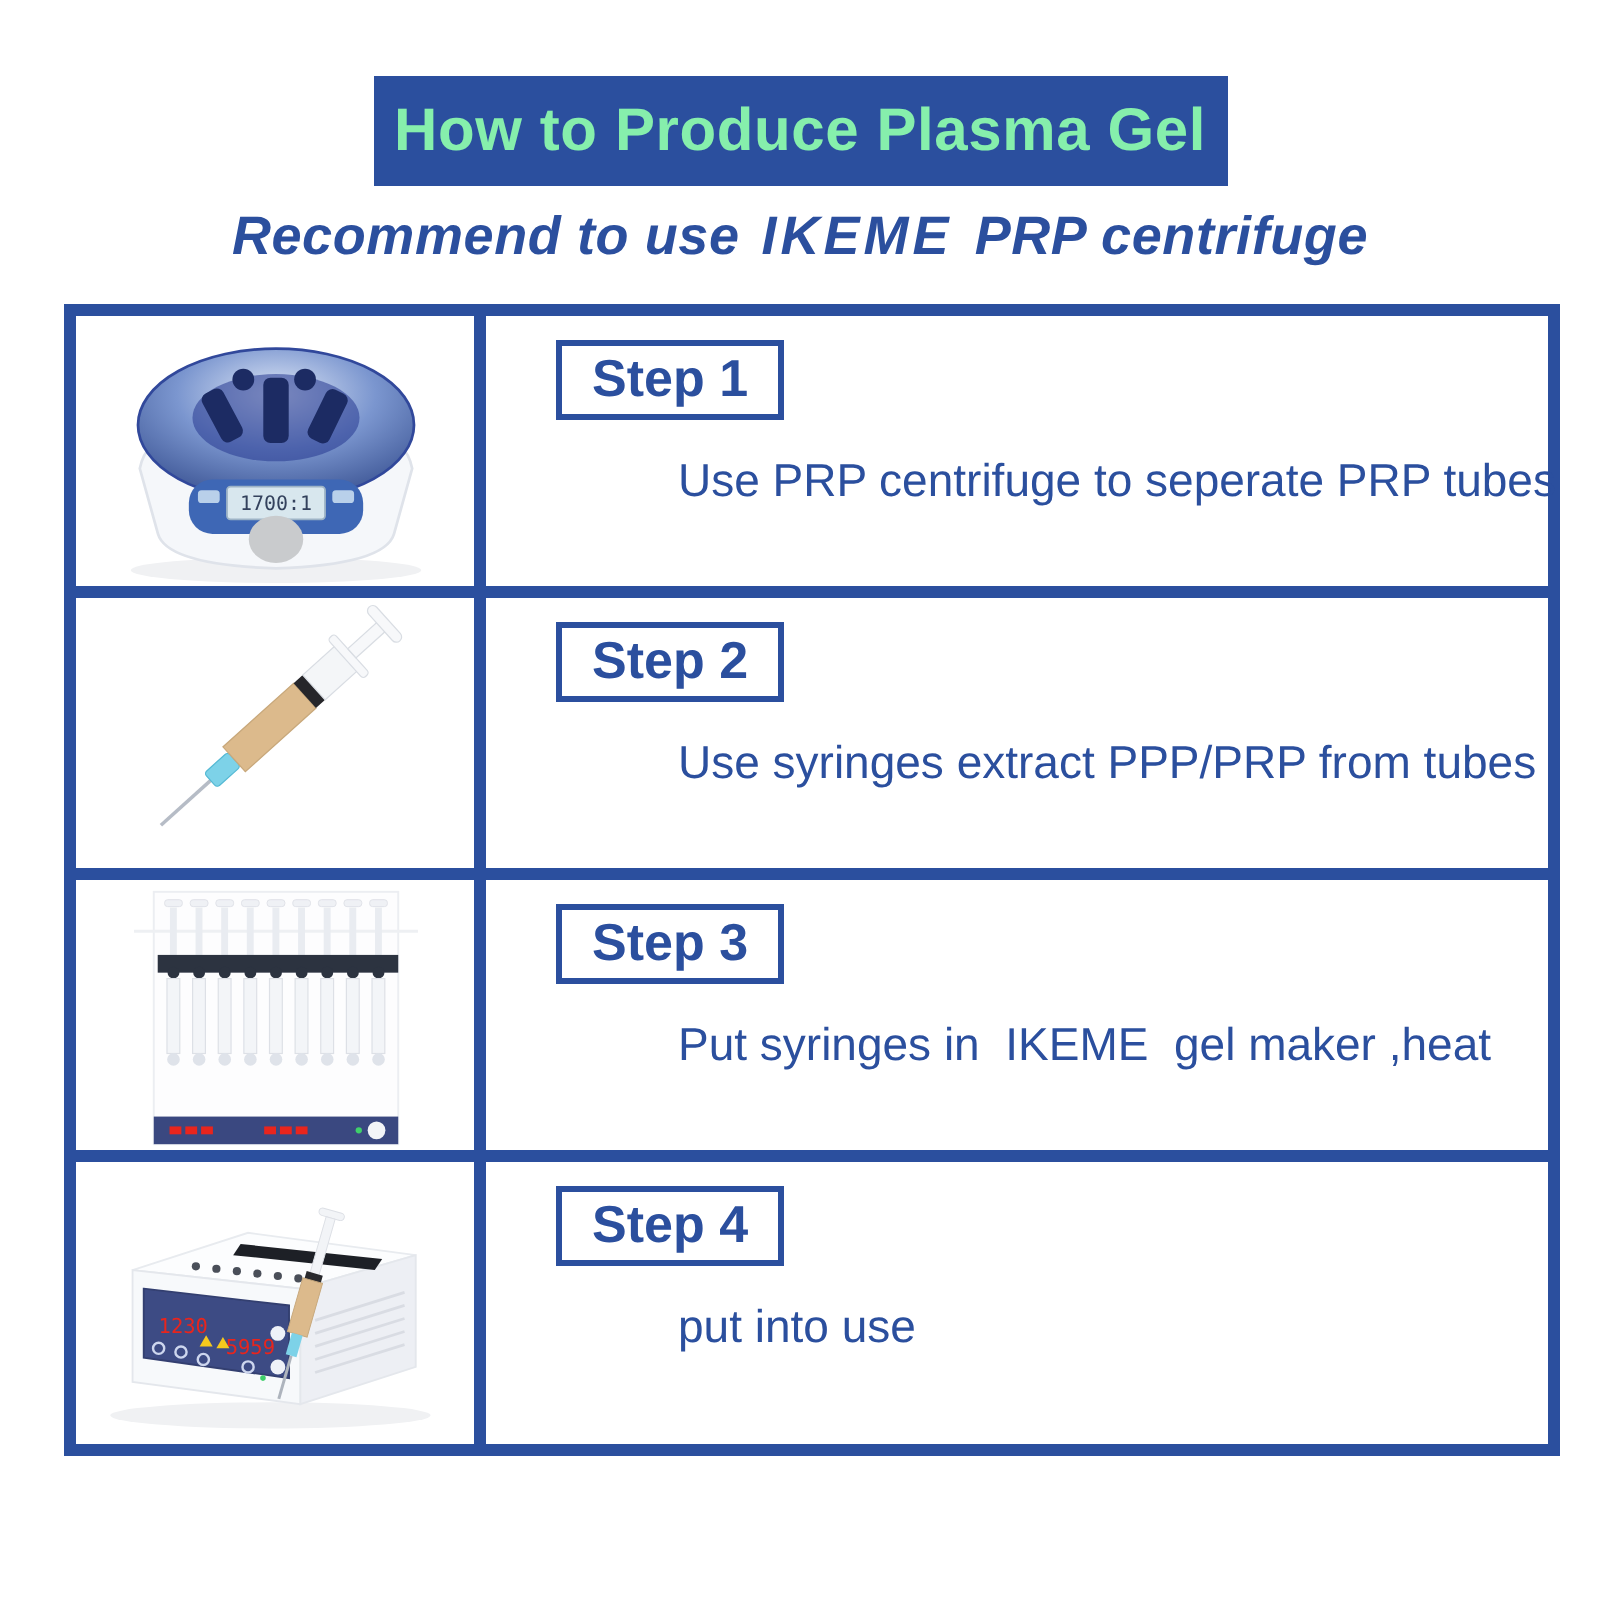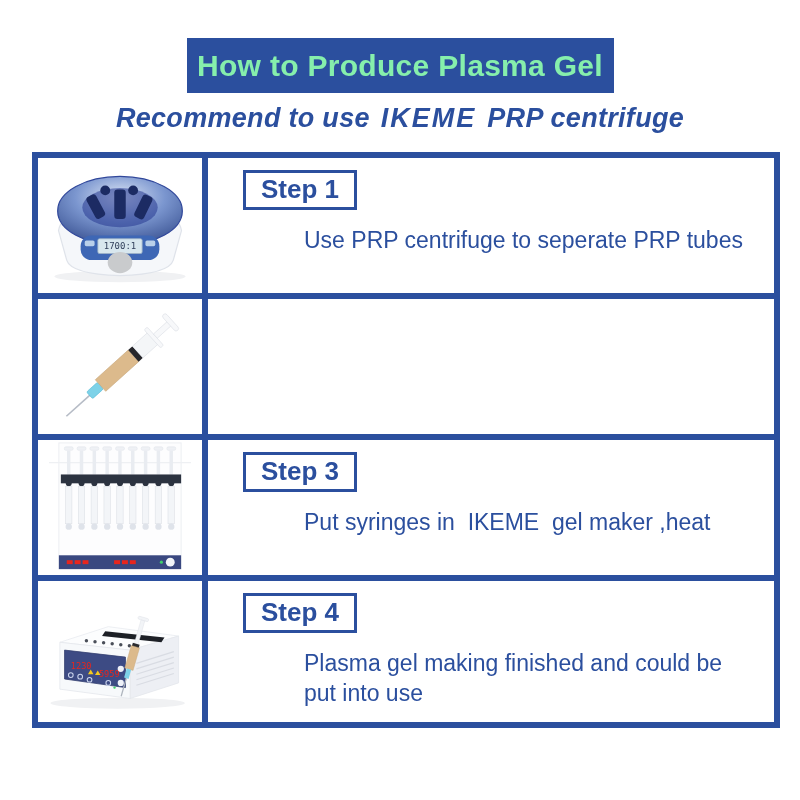--- a/index.html
+++ b/index.html
@@ -35,23 +35,23 @@
     border: 6px solid #2b4f9e;
     background: #ffffff;
   }
   .step-row {
     display: flex;
     height: 141px;
     border-bottom: 6px solid #2b4f9e;
   }
   .step-row:last-child { border-bottom: none; }
   .image-cell {
-    width: 170px; flex: none;
+    width: 205px; flex: none;
     border-right: 6px solid #2b4f9e;
-    display: flex; align-items: flex-end; justify-content: center;
+    display: flex; align-items: flex-start; justify-content: center;
     overflow: hidden;
     background: #ffffff;
   }
   .text-cell {
     flex: 1;
     padding: 12px 6px 0 35px;
   }
   .step-badge {
     display: inline-block;
     border: 3px solid #2b4f9e;
@@ -127,20 +127,26 @@
             <rect x="-50" y="-5.5" width="18" height="11" rx="2" fill="#7dd2e8" stroke="#54b9d4" stroke-width="0.7"></rect>
             <rect x="-32" y="-9.5" width="54" height="19" fill="#dcba8c" stroke="#c8a87b" stroke-width="0.7"></rect>
             <rect x="22" y="-9.5" width="7" height="19" fill="#26262a"></rect>
             <rect x="29" y="-9.5" width="26" height="19" fill="#f4f6f8" stroke="#d9dde3" stroke-width="0.7"></rect>
             <rect x="53" y="-15" width="5" height="30" rx="2" fill="#f7f8fa" stroke="#d9dde3" stroke-width="0.7"></rect>
             <rect x="58" y="-3.5" width="24" height="7" fill="#f7f8fa" stroke="#d9dde3" stroke-width="0.7"></rect>
             <rect x="80" y="-13" width="6" height="26" rx="3" fill="#f7f8fa" stroke="#d9dde3" stroke-width="0.7"></rect>
           </g>
         </svg>
       </div>
+      <div class="text-cell">
+        <div class="step-badge">Step 2</div>
+        <div class="step-desc">
+          <div class="line">Use syringes extract PPP/PRP from tubes</div>
+        </div>
+      </div>
     </div>
 
     <div class="step-row">
       <div class="image-cell">
         <svg width="160" height="138" viewBox="0 0 160 140">
           <rect x="18" y="6" width="124" height="128" fill="#fdfdfe" stroke="#eceef2"></rect>
           <line x1="8" y1="26" x2="152" y2="26" stroke="#eef0f3" stroke-width="1.5"></line>
           <g>
             <g fill="#e9ecf1">
               <rect x="26.2" y="14" width="3.5" height="24"></rect>
@@ -265,20 +271,19 @@
             <rect x="115.5" y="59" width="9" height="5" fill="#2a2a2e"></rect>
             <rect x="114.5" y="63" width="11" height="30" fill="#dcba8c" stroke="#c7a87c" stroke-width="0.5"></rect>
             <rect x="117" y="93" width="6" height="12" fill="#7dd2e8"></rect>
             <rect x="119.2" y="105" width="1.6" height="24" fill="#aeb4bd"></rect>
           </g>
         </svg>
       </div>
       <div class="text-cell">
         <div class="step-badge">Step 4</div>
         <div class="step-desc">
-          <div class="line">Plasma gel making finished and could be</div>
           <div class="line">put into use</div>
         </div>
       </div>
     </div>
 
   </div>
 </div>
 
 </body></html>

